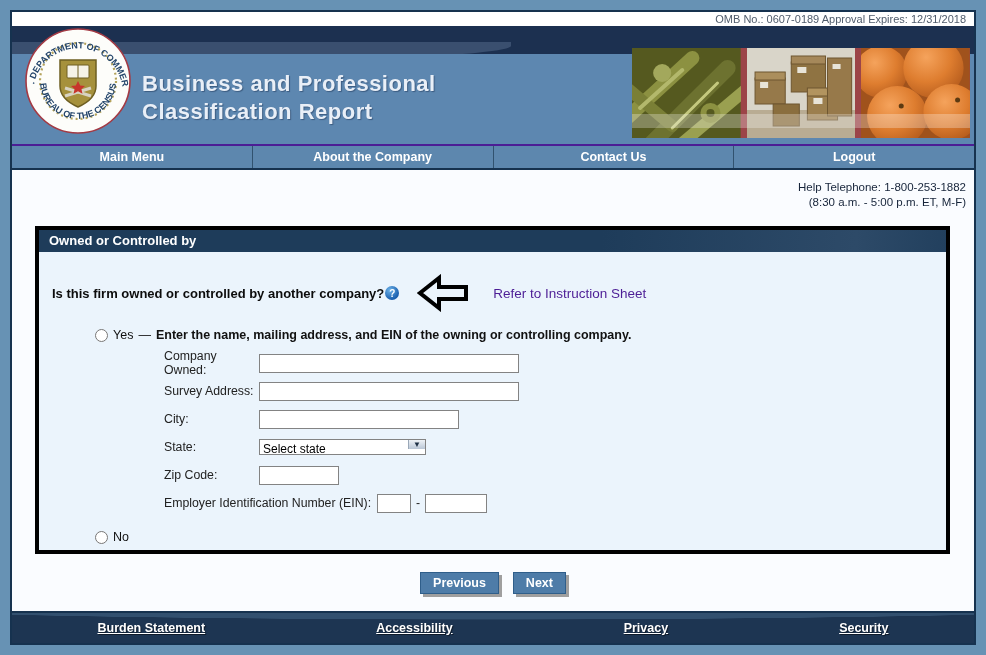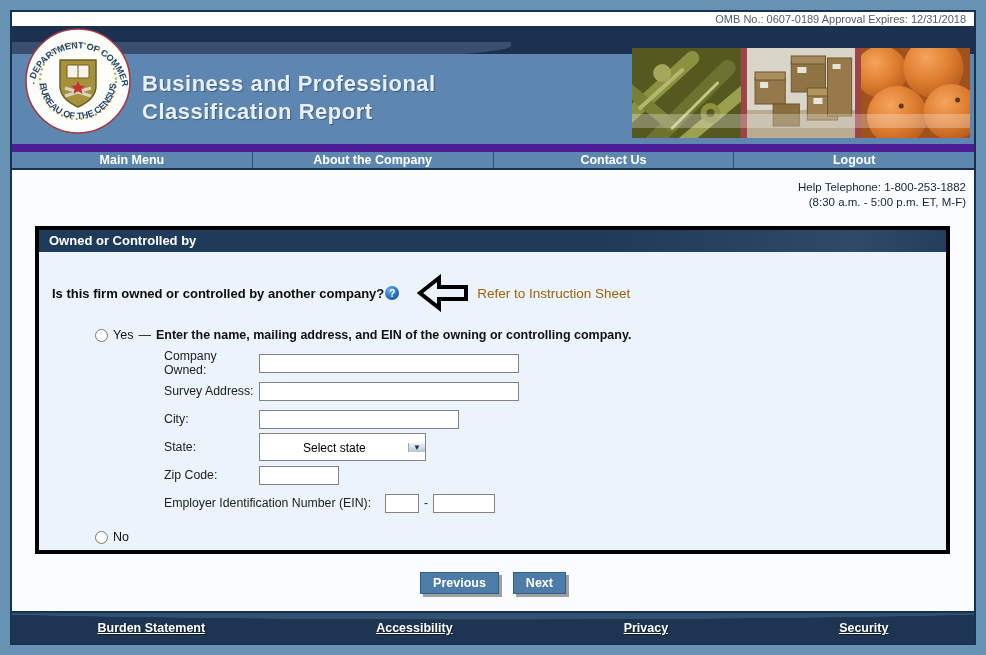--- a/index.html
+++ b/index.html
@@ -55,21 +55,21 @@
   .photo { flex: 1 1 0; position: relative; overflow: hidden; }
   .photo svg { display: block; width: 100%; height: 100%; }
   .photos::after {
     content: ""; position: absolute; left: 0; right: 0; bottom: 10px; height: 14px;
     background: rgba(255,255,255,.28); pointer-events: none;
   }
 
   
   .nav {
     height: 26px; background: #5d87ae; flex: 0 0 auto;
-    border-top: 8px solid #4c1d95; border-bottom: 2px solid #16324f;
+    border-top: 2px solid #4c1d95; border-bottom: 2px solid #16324f;
     display: flex;
   }
   .nav-item {
     flex: 1 1 0; display: flex; align-items: center; justify-content: center;
     color: #ffffff; font-weight: bold; font-size: 12.5px; cursor: pointer;
     border-left: 1px solid #31526f;
   }
   .nav-item:first-child { border-left: none; }
 
   
@@ -97,21 +97,21 @@
   }
   .question { font-weight: bold; font-size: 13px; color: #0c0c0c; }
   .help-icon {
     width: 14px; height: 14px; border-radius: 50%;
     background: radial-gradient(circle at 35% 30%, #6db2e8, #1a5fae 70%);
     color: #fff; font-size: 10px; font-weight: bold;
     display: inline-flex; align-items: center; justify-content: center;
     margin-left: 1px; cursor: pointer; flex: 0 0 auto;
   }
   .annot-arrow { margin-left: 18px; flex: 0 0 auto; }
-  .annotation { margin-left: 8px; font-size: 13.5px; color: #a16207; }
+  .annotation { margin-left: 24px; font-size: 13.5px; color: #4c1d95; }
 
   .radio-row { display: flex; align-items: center; gap: 5px; font-size: 12.5px; color: #111; }
   .radio-row.yes { margin-top: 16px; padding-left: 56px; }
   .radio-row.no  { margin-top: 13px; padding-left: 56px; }
   .radio-row input[type=radio] { width: 13px; height: 13px; margin: 0; cursor: pointer; }
   .yes-instruction { font-weight: bold; }
 
   .field-row {
     height: 28px; display: flex; align-items: center; padding-left: 125px;
     font-size: 12.3px; color: #222;
@@ -119,34 +119,34 @@
   .fields { margin-top: 7px; }
   .flabel { display: inline-block; width: 95px; }
   .tinput {
     height: 19px; border: 1px solid #838383; background: #fff;
     font-size: 12px; padding: 0 3px; font-family: "Liberation Sans", sans-serif;
   }
   .w260 { width: 260px; } .w200 { width: 200px; } .w80 { width: 80px; }
   .w34 { width: 34px; } .w62 { width: 62px; }
 
   .fake-select {
-    width: 167px; height: 28px; border: 1px solid #838383; background: #fff;
-    display: inline-flex; align-items: center; cursor: pointer; padding-left: 40px;
+    width: 167px; height: 16px; border: 1px solid #838383; background: #fff;
+    display: inline-flex; align-items: flex-start; cursor: pointer;
   }
   .fake-select .sel-text {
     flex: 1 1 auto; font-size: 12px; color: #000; padding: 2px 3px 0 3px;
     white-space: nowrap; overflow: hidden;
   }
   .sel-arrow {
     flex: 0 0 17px; background: linear-gradient(#eef2f6, #b9c6d6);
     border-left: 1px solid #9aa8b8;
     display: flex; align-items: center; justify-content: center;
     font-size: 8px; color: #1d2f45;
   }
-  .ein-label { margin-right: 14px; }
+  .ein-label { margin-right: 6px; }
   .ein-dash { margin: 0 5px; color: #222; }
 
   .btn-row { display: flex; justify-content: center; gap: 14px; margin-top: 18px; }
   .btn {
     background: #4e7ca8; color: #fff; font-weight: bold; font-size: 12.5px;
     font-family: "Liberation Sans", sans-serif;
     border: 1px solid #2f5e8a; padding: 3px 12px; cursor: pointer;
     box-shadow: 3px 3px 0 0 #9f9f9f;
   }
 

